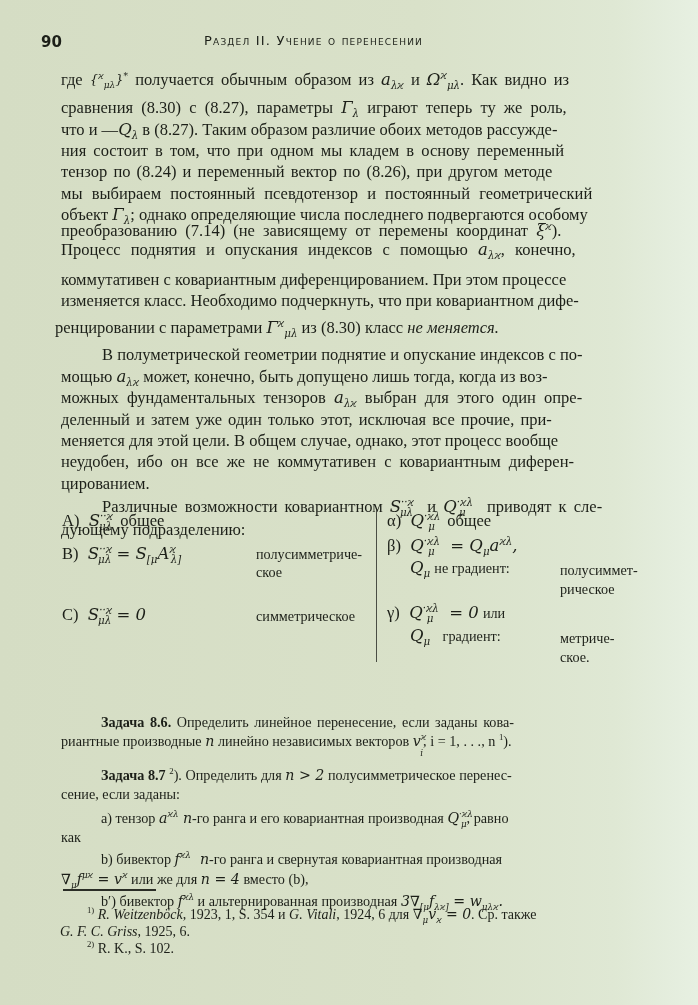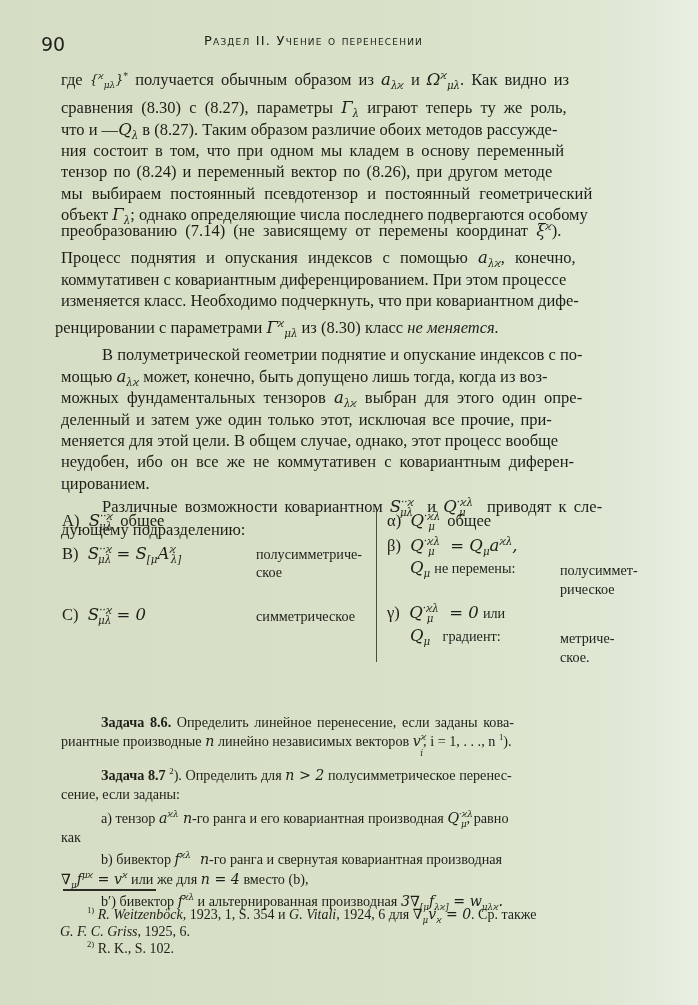--- a/index.html
+++ b/index.html
@@ -6,21 +6,21 @@
   body {
     width: 698px; height: 1005px; overflow: hidden; position: relative;
     background: linear-gradient(90deg, #d5ddc4 0%, #d9e1c9 60%, #dfe8d4 88%, #e7f0e2 100%);
     color: #1c1f18;
     font-family: "Liberation Serif", serif;
   }
   .page { position: absolute; inset: 0; }
   .ln { position: absolute; white-space: nowrap; font-size: 16.5px; line-height: 20px; }
   .sm { font-size: 14.2px; line-height: 18px; }
   .fn { font-size: 14px; line-height: 18px; }
-  .hdr-num { position: absolute; left: 41px; top: 33px; font-family: "DejaVu Sans", sans-serif; font-weight: normal; font-size: 19px; }
+  .hdr-num { position: absolute; left: 41px; top: 33px; font-family: "DejaVu Sans", sans-serif; font-weight: bold; font-size: 15px; }
   .hdr-title { position: absolute; left: 204px; top: 33px; font-family: "DejaVu Sans", sans-serif; font-size: 13px; letter-spacing: 1.2px; font-variant: small-caps; }
   i, .it { font-style: italic; }
   sub, sup { font-size: 0.62em; line-height: 0; }
   .mi { font-style: italic; font-family: "DejaVu Serif", serif; }
   .col-rule { position: absolute; left: 376px; top: 510px; width: 1.4px; height: 152px; background: #4a4d44; }
   .fn-rule { position: absolute; left: 63px; top: 889px; width: 93px; height: 1.6px; background: #2a2d26; }
   .bold { font-weight: bold; }
 </style>
 </head>
 <body>
@@ -52,21 +52,21 @@
     <div class="ln" style="left:61px; top:162px; word-spacing:2px;">тензор по (8.24) и переменный вектор по (8.26), при другом методе</div>
     <div class="ln" style="left:61px; top:184px; word-spacing:5px;">мы выбираем постоянный псевдотензор и постоянный геометрический</div>
     <div class="ln" style="left:61px; top:205px;">
       <span>объект</span>
       <span class="mi">Γ<sub>λ</sub></span><span>; однако определяющие числа последнего подвергаются особому</span>
     </div>
     <div class="ln" style="left:61px; top:221px; word-spacing:4px;">
       <span>преобразованию (7.14) (не зависящему от перемены координат</span>
       <span class="mi">ξ<sup>ϰ</sup></span><span>).</span>
     </div>
-    <div class="ln" style="left:61px; top:248px; word-spacing:6px;">
+    <div class="ln" style="left:61px; top:240px; word-spacing:6px;">
       <span>Процесс поднятия и опускания индексов с помощью</span>
       <span class="mi">a<sub>λϰ</sub></span><span>, конечно,</span>
     </div>
     <div class="ln" style="left:61px; top:270px;">коммутативен с ковариантным диференцированием. При этом процессе</div>
     <div class="ln" style="left:61px; top:291px;">изменяется класс. Необходимо подчеркнуть, что при ковариантном дифе-</div>
     <div class="ln" style="left:55px; top:318px;">
       <span>ренцировании с параметрами</span>
       <span class="mi">Γ<sup>ϰ</sup><sub>μλ</sub></span>
       <span>из (8.30) класс</span>
       <span class="it">не меняется.</span>
@@ -126,21 +126,21 @@
       <span>α)</span>
       <span class="mi">&nbsp;Q<sup>·ϰλ</sup><sub style="margin-left:-12px">μ</sub></span>
       &nbsp;&nbsp;<span>общее</span>
     </div>
     <div class="ln" style="left:387px; top:536px;">
       <span>β)</span>
       <span class="mi">&nbsp;Q<sup>·ϰλ</sup><sub style="margin-left:-12px">μ</sub>&nbsp;&nbsp; = Q<sub>μ</sub>a<sup>ϰλ</sup>,</span>
     </div>
     <div class="ln" style="left:410px; top:558px;">
       <span class="mi">Q<sub>μ</sub></span>
-      <span class="sm">не перемены:</span>
+      <span class="sm">не градиент:</span>
     </div>
     <div class="ln sm" style="left:560px; top:561px;">полусиммет-</div>
     <div class="ln sm" style="left:560px; top:580px;">рическое</div>
     <div class="ln" style="left:387px; top:603px;">
       <span>γ)</span>
       <span class="mi">&nbsp;Q<sup>·ϰλ</sup><sub style="margin-left:-12px">μ</sub>&nbsp;&nbsp; = 0</span>
       <span class="sm">или</span>
     </div>
     <div class="ln" style="left:410px; top:626px;">
       <span class="mi">Q<sub>μ</sub></span>

